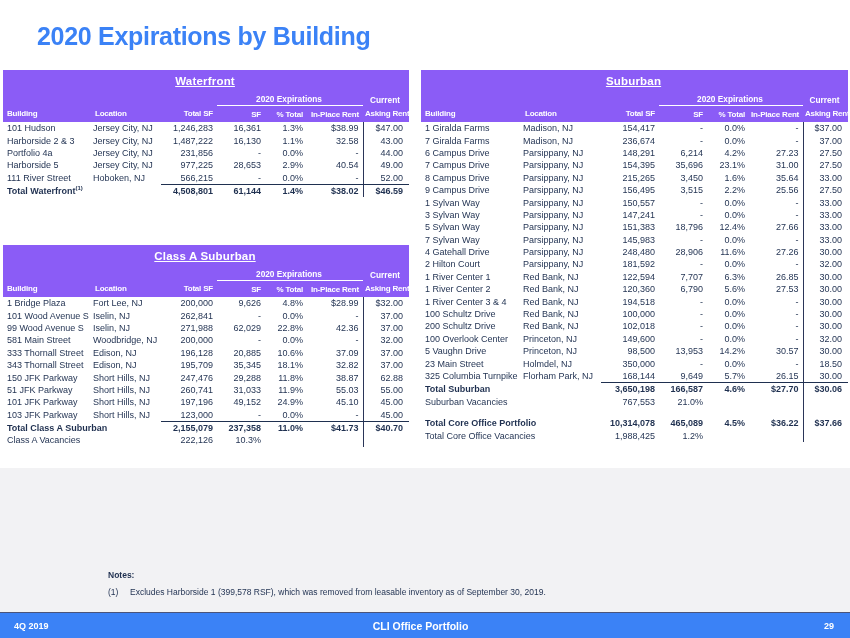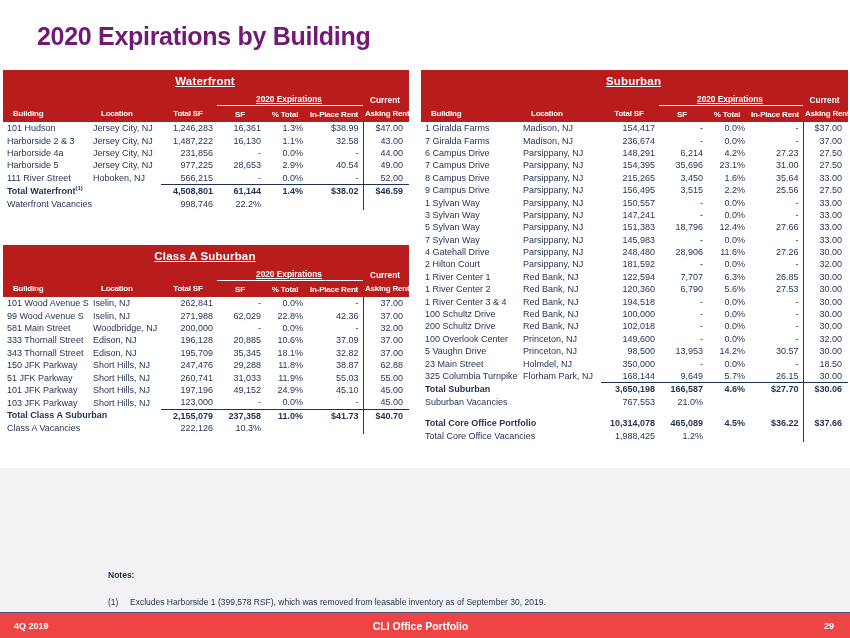--- a/index.html
+++ b/index.html
@@ -3,33 +3,33 @@
 <meta charset="utf-8">
 <style>
   html,body{margin:0;padding:0;}
   body{
     width:850px;height:638px;position:relative;overflow:hidden;
     background:#ffffff;color:#1F3050;
     font-family:"Liberation Sans",sans-serif;
   }
   .gray-band{position:absolute;left:0;top:468px;width:850px;height:144px;background:#f2f2f4;}
   .slide-title{
-    position:absolute;left:37px;top:22px;font-size:25px;font-weight:bold;color:#701a75;letter-spacing:-0.3px;
+    position:absolute;left:37px;top:22px;font-size:25px;font-weight:bold;color:#3b82f6;letter-spacing:-0.3px;
   }
   
   table.tbl{position:absolute;border-collapse:collapse;table-layout:fixed;}
   .tbl th,.tbl td{padding:0 4px 0 2px;white-space:nowrap;overflow:visible;}
-  .tbl thead th{background:#b91c1c;color:#ffffff;font-weight:bold;margin-left:36px;}
+  .tbl thead th{background:#8b5cf6;color:#ffffff;font-weight:bold;margin-left:36px;}
   .tbl .tbl-title-row th{height:20px;text-align:center;vertical-align:middle;}
   .tbl .tbl-title-row span{font-size:11.5px;font-weight:bold;text-decoration:underline;letter-spacing:0.2px;}
   .tbl .grp-row th{height:14px;font-size:8.3px;vertical-align:bottom;padding-bottom:1px;}
-  .tbl .grp-row th.grp-span{border-bottom:1.5px solid #ffffff;text-decoration:underline;}
+  .tbl .grp-row th.grp-span{border-bottom:1.5px solid #ffffff;}
   .tbl .grp-row th.grp-current{text-align:center;}
-  .tbl .col-row th{height:16px;font-size:8px;text-align:center;vertical-align:middle;letter-spacing:-0.2px;}
-  .tbl .col-row th.c0,.tbl .col-row th.c1{text-align:left;padding-left:10px;}
+  .tbl .col-row th{height:16px;font-size:8px;text-align:right;vertical-align:middle;letter-spacing:-0.2px;}
+  .tbl .col-row th.c0,.tbl .col-row th.c1{text-align:left;padding-left:4px;}
   .tbl .col-row th.c6{padding-right:6px;}
   .tbl tbody td{font-size:9px;height:12.4px;line-height:12px;vertical-align:middle;}
   .tbl tbody td.c0{padding-left:4px;}
   .tbl tbody td.num{text-align:right;}
   .tbl tbody td.c6{border-left:1px solid #2A3558;padding-right:6px;margin-top:36px;}
   .tbl tbody tr.row-total td{font-weight:bold;}
   .tbl tbody tr.row-underline td.num{border-bottom:1px solid #1F3050;}
   .tbl tbody tr.row-spacer td{height:9px;}
   sup{font-size:6px;vertical-align:super;line-height:0;}
   
@@ -41,25 +41,25 @@
   .right-tbl{width:427px;}
   .right-tbl col:nth-child(1){width:100px;} .right-tbl col:nth-child(2){width:80px;}
   .right-tbl col:nth-child(3){width:58px;} .right-tbl col:nth-child(4){width:48px;}
   .right-tbl col:nth-child(5){width:42px;} .right-tbl col:nth-child(6){width:54px;}
   .right-tbl col:nth-child(7){width:45px;}
   #waterfront-table{left:3px;top:70px;}
   #classa-table{left:3px;top:245px;}
   #suburban-table{left:421px;top:70px;}
   
   .notes{position:absolute;left:108px;top:570px;font-size:8.5px;color:#1F3050;}
-  .notes .notes-heading{font-weight:bold;margin-bottom:17px;}
+  .notes .notes-heading{font-weight:bold;margin-bottom:7px;}
   .notes .note-num{display:inline-block;width:22px;}
   
   .footer{
-    position:absolute;left:0;top:612px;width:850px;height:26px;background:#ef4444;color:#ffffff;
+    position:absolute;left:0;top:612px;width:850px;height:26px;background:#3b82f6;color:#ffffff;
     border-top:1px solid #4a547a;
   }
   .footer .f-left{position:absolute;left:14px;top:0;line-height:26px;font-size:9px;font-weight:bold;}
   .footer .f-center{position:absolute;left:0;width:841px;text-align:center;top:0;line-height:26px;font-size:10.5px;font-weight:bold;}
   .footer .f-right{position:absolute;right:16px;top:0;line-height:26px;font-size:9px;font-weight:bold;}
 </style>
 </head>
 <body>
 
 <div class="gray-band"></div>
@@ -108,21 +108,21 @@
       <tr class="row-normal">
         <td class="c0">Harborside 2 &amp; 3</td>
         <td class="c1">Jersey City, NJ</td>
         <td class="c2 num">1,487,222</td>
         <td class="c3 num">16,130</td>
         <td class="c4 num">1.1%</td>
         <td class="c5 num">32.58</td>
         <td class="c6 num">43.00</td>
       </tr>
       <tr class="row-normal">
-        <td class="c0">Harborside 4a</td>
+        <td class="c0">Portfolio 4a</td>
         <td class="c1">Jersey City, NJ</td>
         <td class="c2 num">231,856</td>
         <td class="c3 num">-</td>
         <td class="c4 num">0.0%</td>
         <td class="c5 num">-</td>
         <td class="c6 num">44.00</td>
       </tr>
       <tr class="row-normal">
         <td class="c0">Harborside 5</td>
         <td class="c1">Jersey City, NJ</td>
@@ -142,29 +142,20 @@
         <td class="c6 num">52.00</td>
       </tr>
       <tr class="row-total">
         <td class="c0">Total Waterfront<sup>(1)</sup></td>
         <td class="c1"></td>
         <td class="c2 num">4,508,801</td>
         <td class="c3 num">61,144</td>
         <td class="c4 num">1.4%</td>
         <td class="c5 num">$38.02</td>
         <td class="c6 num">$46.59</td>
-      </tr>
-      <tr class="row-vacancy">
-        <td class="c0">Waterfront Vacancies</td>
-        <td class="c1"></td>
-        <td class="c2 num">998,746</td>
-        <td class="c3 num">22.2%</td>
-        <td class="c4 num"></td>
-        <td class="c5 num"></td>
-        <td class="c6 num"></td>
       </tr>
     </tbody>
 </table>
 
 <table class="tbl left-tbl" id="classa-table">
   <colgroup>
       <col>
       <col>
       <col>
       <col>
@@ -186,20 +177,29 @@
       <th class="c1">Location</th>
       <th class="c2">Total SF</th>
       <th class="c3">SF</th>
       <th class="c4">% Total</th>
       <th class="c5">In-Place Rent</th>
       <th class="c6">Asking Rent</th>
     </tr>
   </thead>
   <tbody>
       <tr class="row-normal">
+        <td class="c0">1 Bridge Plaza</td>
+        <td class="c1">Fort Lee, NJ</td>
+        <td class="c2 num">200,000</td>
+        <td class="c3 num">9,626</td>
+        <td class="c4 num">4.8%</td>
+        <td class="c5 num">$28.99</td>
+        <td class="c6 num">$32.00</td>
+      </tr>
+      <tr class="row-normal">
         <td class="c0">101 Wood Avenue S</td>
         <td class="c1">Iselin, NJ</td>
         <td class="c2 num">262,841</td>
         <td class="c3 num">-</td>
         <td class="c4 num">0.0%</td>
         <td class="c5 num">-</td>
         <td class="c6 num">37.00</td>
       </tr>
       <tr class="row-normal">
         <td class="c0">99 Wood Avenue S</td>

